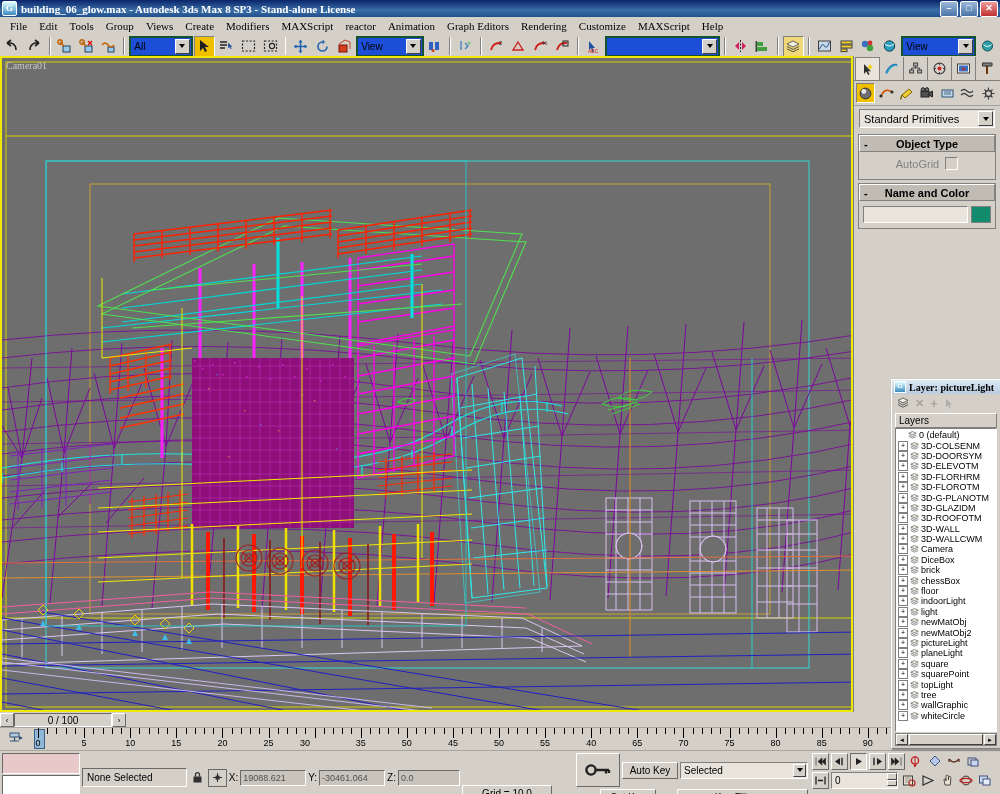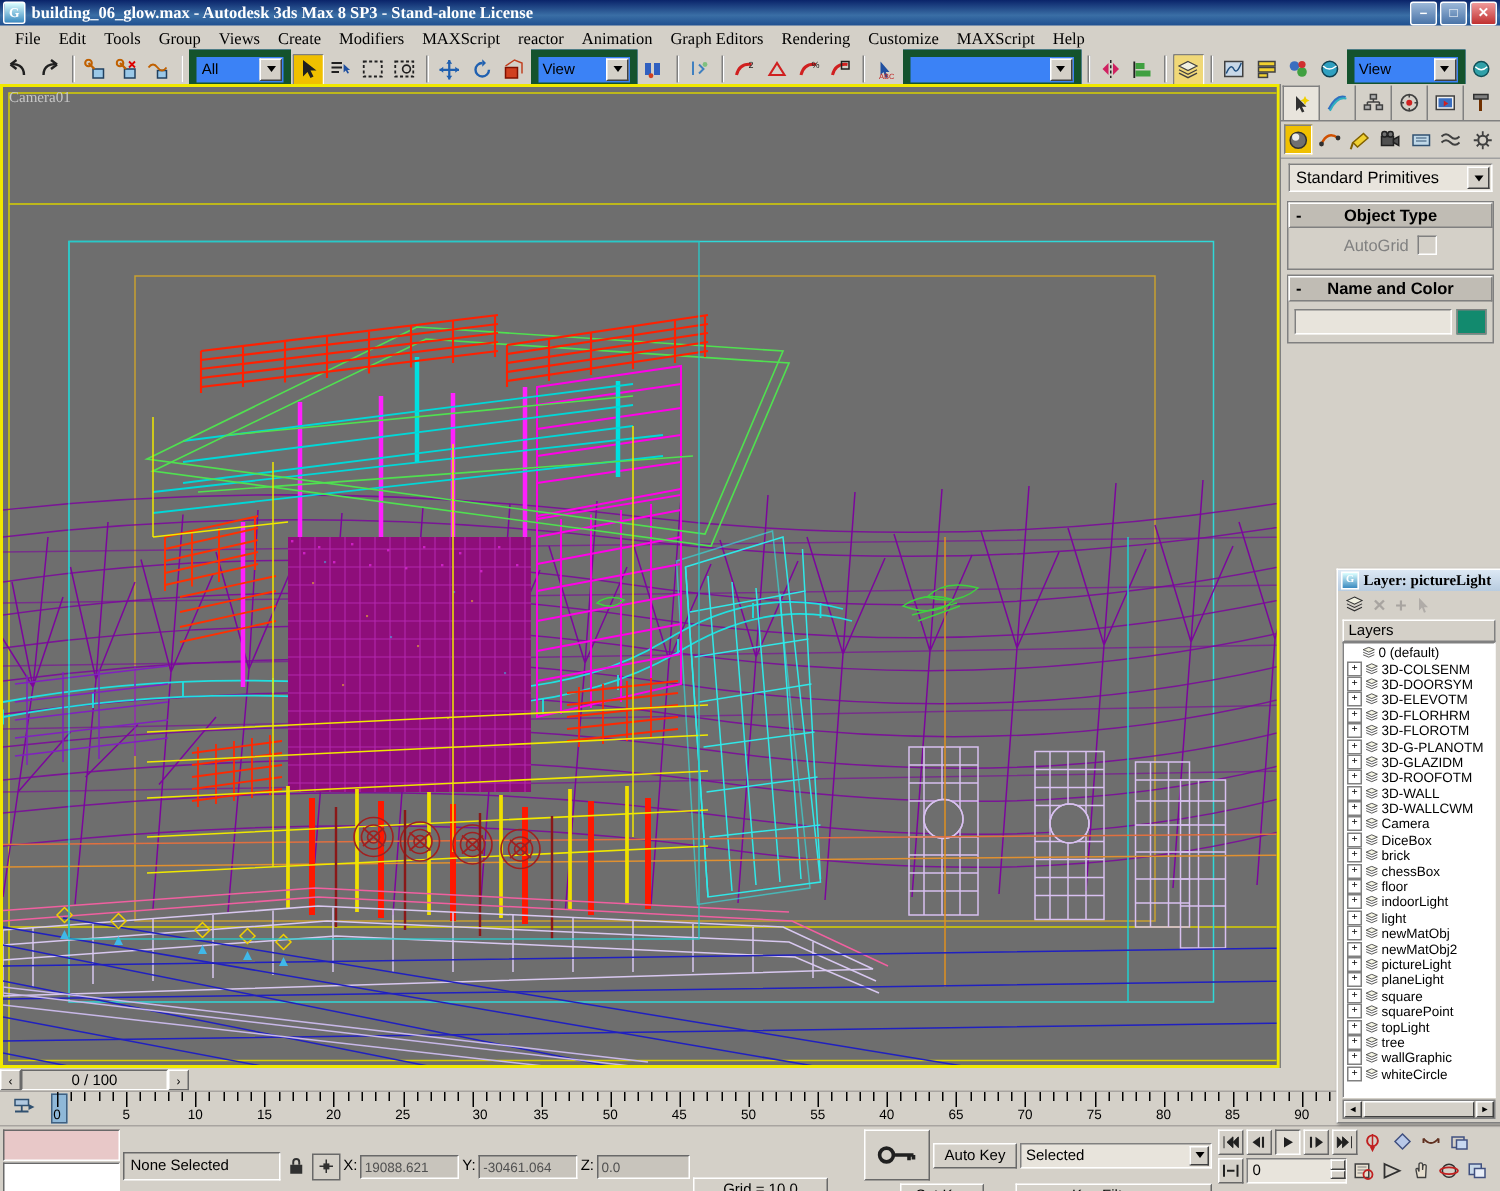--- a/index.html
+++ b/index.html
@@ -28,21 +28,21 @@
     font-family:"Liberation Serif",serif;}
 
   
   .toolbar{height:22px;background:#d4d0c8;display:flex;align-items:center;
     padding:0 2px;border-bottom:1px solid #808080;gap:1px;}
   .tb{width:20px;height:19px;display:flex;align-items:center;justify-content:center;
     background:#d4d0c8;border:1px solid transparent;border-radius:1px;}
   .tb.on{background:#f0c000;border:1px solid #808080;border-right-color:#fff;border-bottom-color:#fff;}
   .tb.on2{background:#f0d878;border:1px solid #808080;border-right-color:#fff;border-bottom-color:#fff;}
   .tsep{width:1px;height:18px;background:#808080;margin:0 3px;border-right:1px solid #fff;}
-  .tcombo{height:17px;background:#3b82f6;border:5px solid #14532d;display:flex;
+  .tcombo{height:17px;background:#1d4ed8;border:2px solid #14532d;display:flex;
     align-items:center;font-size:10px;padding-left:3px;position:relative;color:#000;text-align:center;}
   .tcombo .arr{position:absolute;right:1px;top:1px;width:13px;height:13px;
     background:#d4d0c8;border:1px solid #fff;border-right-color:#404040;border-bottom-color:#404040;
     display:flex;align-items:center;justify-content:center;}
   .tri-d{width:0;height:0;border-left:3px solid transparent;border-right:3px solid transparent;
     border-top:4px solid #000;}
 
   
   .body{position:absolute;left:0;top:56px;right:0;bottom:82px;display:flex;}
   .viewwrap{position:relative;flex:1;background:#6e6e6e;border:2px solid #f0e800;
@@ -1183,21 +1183,21 @@
         <div class="tick" style="left: 240.84px; height: 6px;"></div>
         <div class="tick" style="left: 250.06px; height: 6px;"></div>
         <div class="tick" style="left: 259.28px; height: 6px;"></div>
         <div class="tick" style="left: 268.5px; height: 10px;"></div>
         <div class="ticklbl" style="left: 268.5px;">25</div>
         <div class="tick" style="left: 277.72px; height: 6px;"></div>
         <div class="tick" style="left: 286.94px; height: 6px;"></div>
         <div class="tick" style="left: 296.16px; height: 6px;"></div>
         <div class="tick" style="left: 305.38px; height: 6px;"></div>
         <div class="tick" style="left: 314.6px; height: 10px;"></div>
-        <div class="ticklbl" style="left: 320px;">30</div>
+        <div class="ticklbl" style="left: 305px;">30</div>
         <div class="tick" style="left: 323.82px; height: 6px;"></div>
         <div class="tick" style="left: 333.04px; height: 6px;"></div>
         <div class="tick" style="left: 342.26px; height: 6px;"></div>
         <div class="tick" style="left: 351.48px; height: 6px;"></div>
         <div class="tick" style="left: 360.7px; height: 10px;"></div>
         <div class="ticklbl" style="left: 360.7px;">35</div>
         <div class="tick" style="left: 369.92px; height: 6px;"></div>
         <div class="tick" style="left: 379.14px; height: 6px;"></div>
         <div class="tick" style="left: 388.36px; height: 6px;"></div>
         <div class="tick" style="left: 397.58px; height: 6px;"></div>

